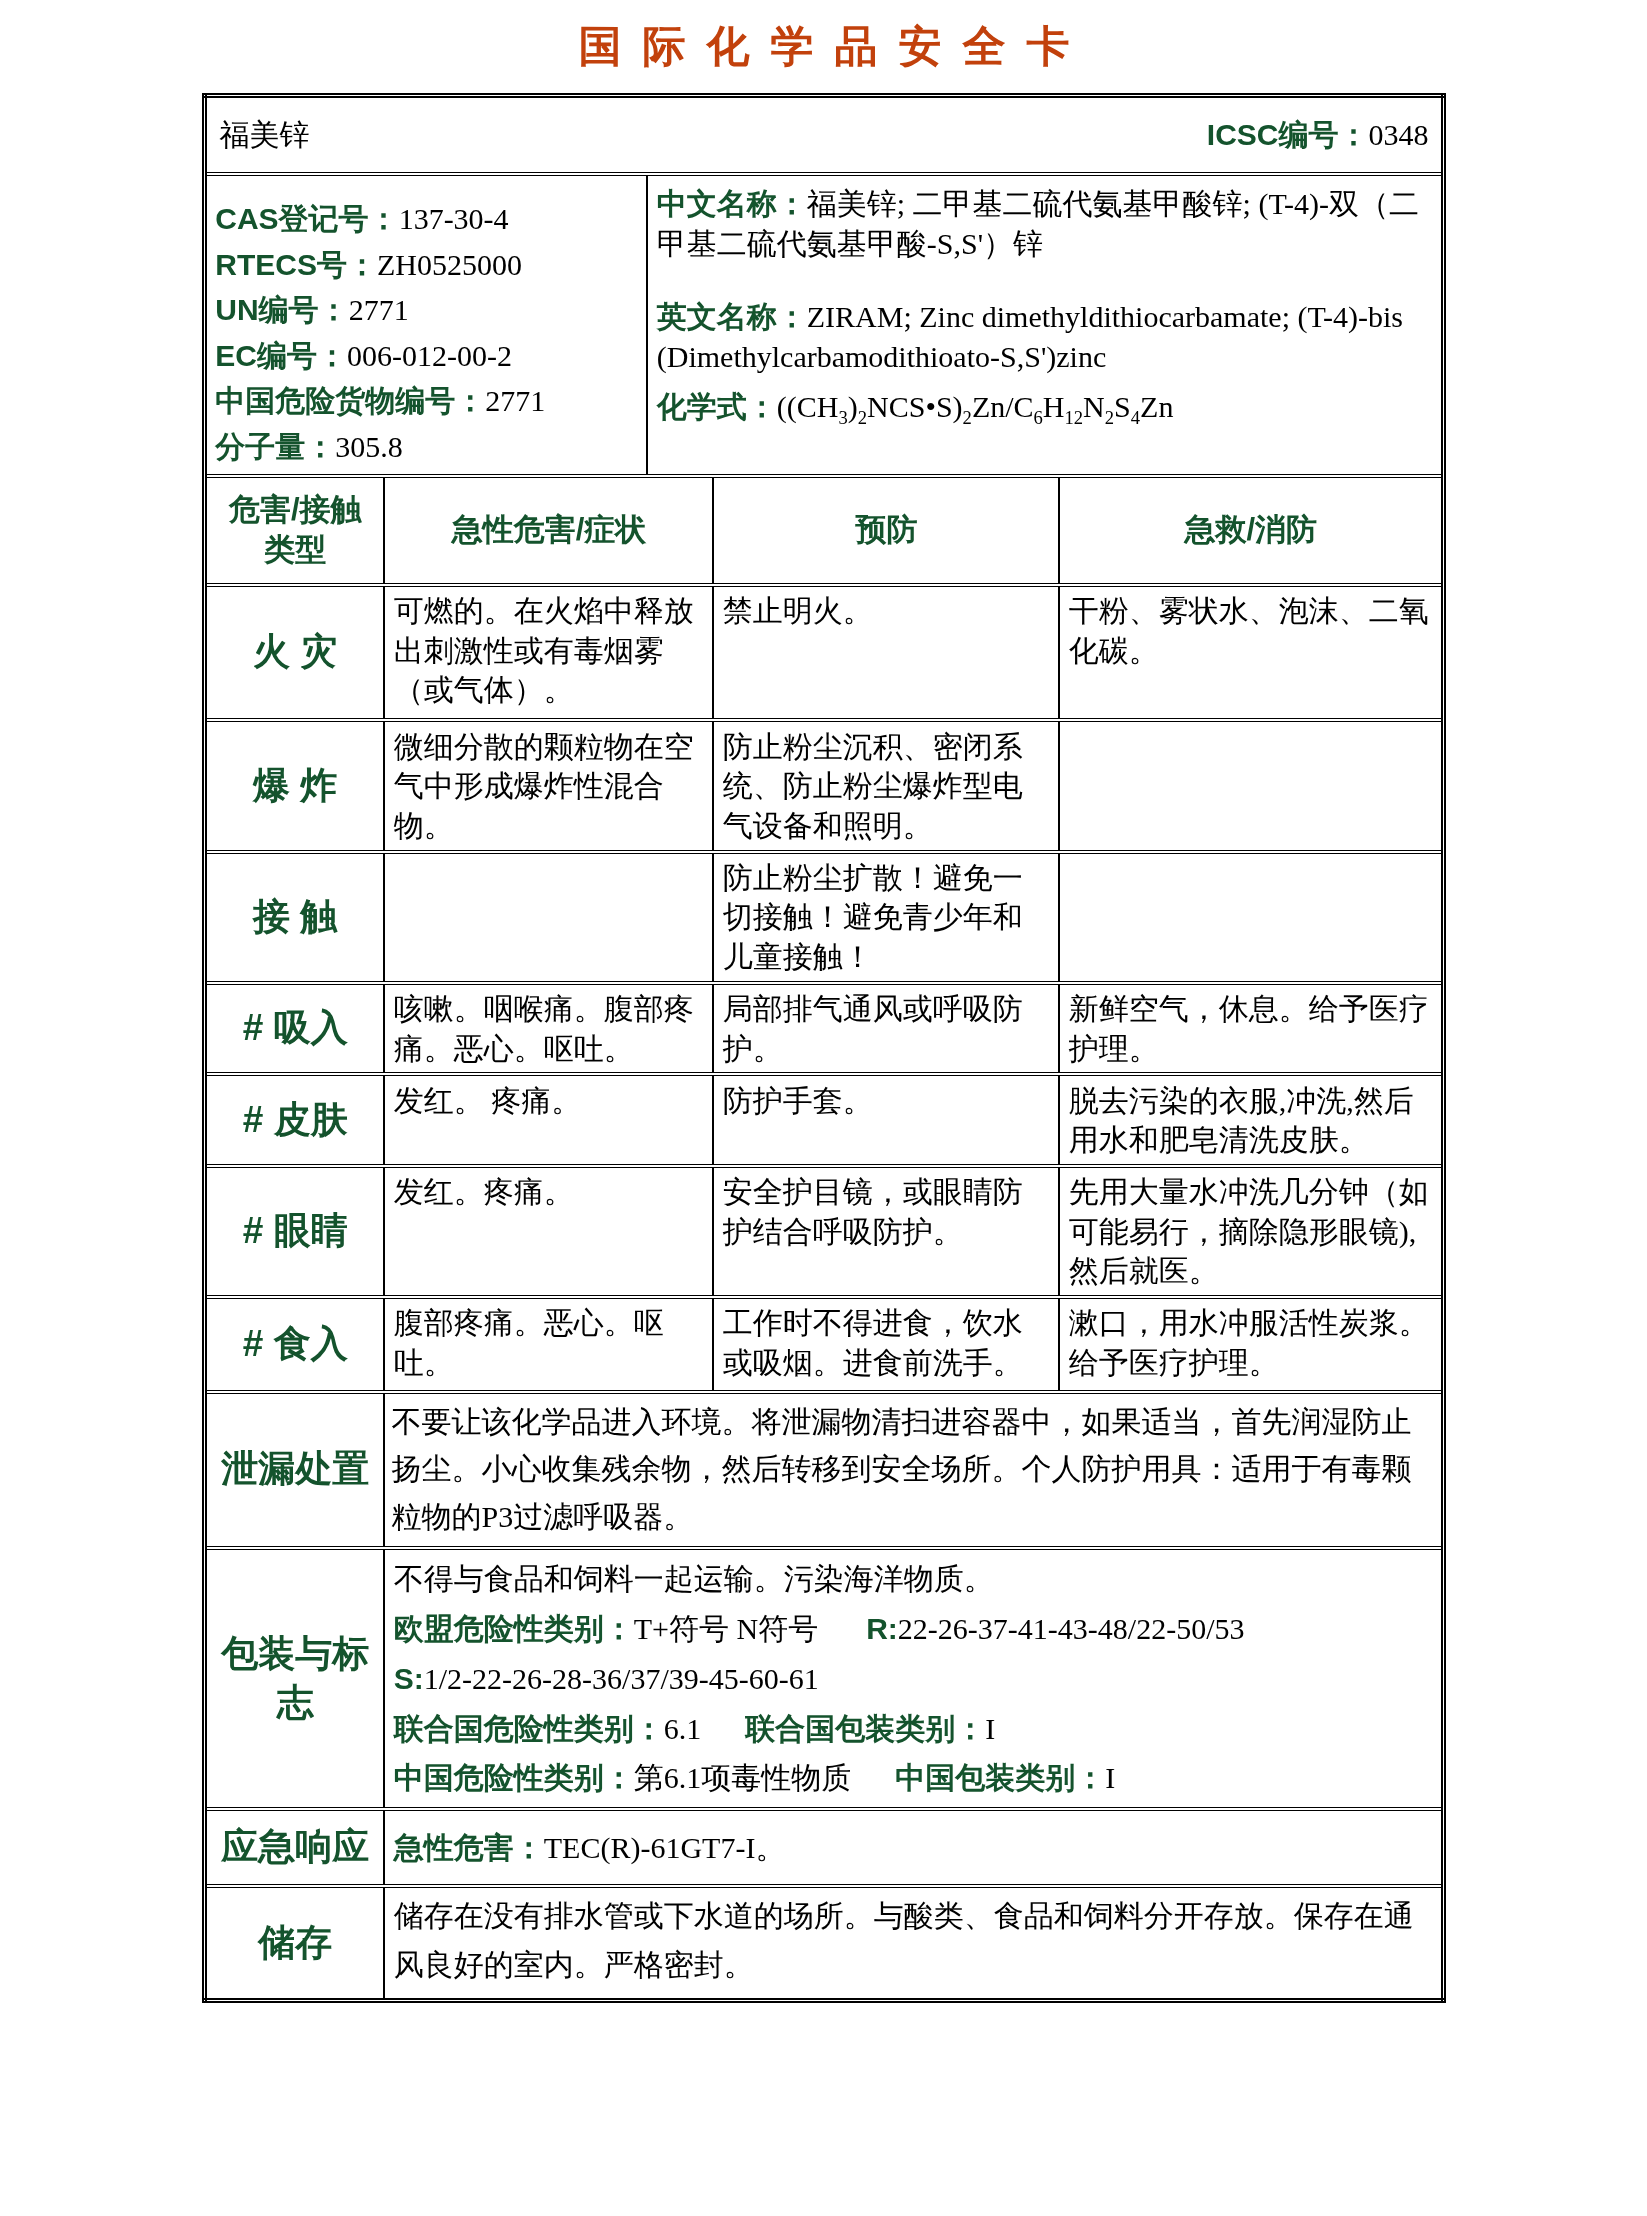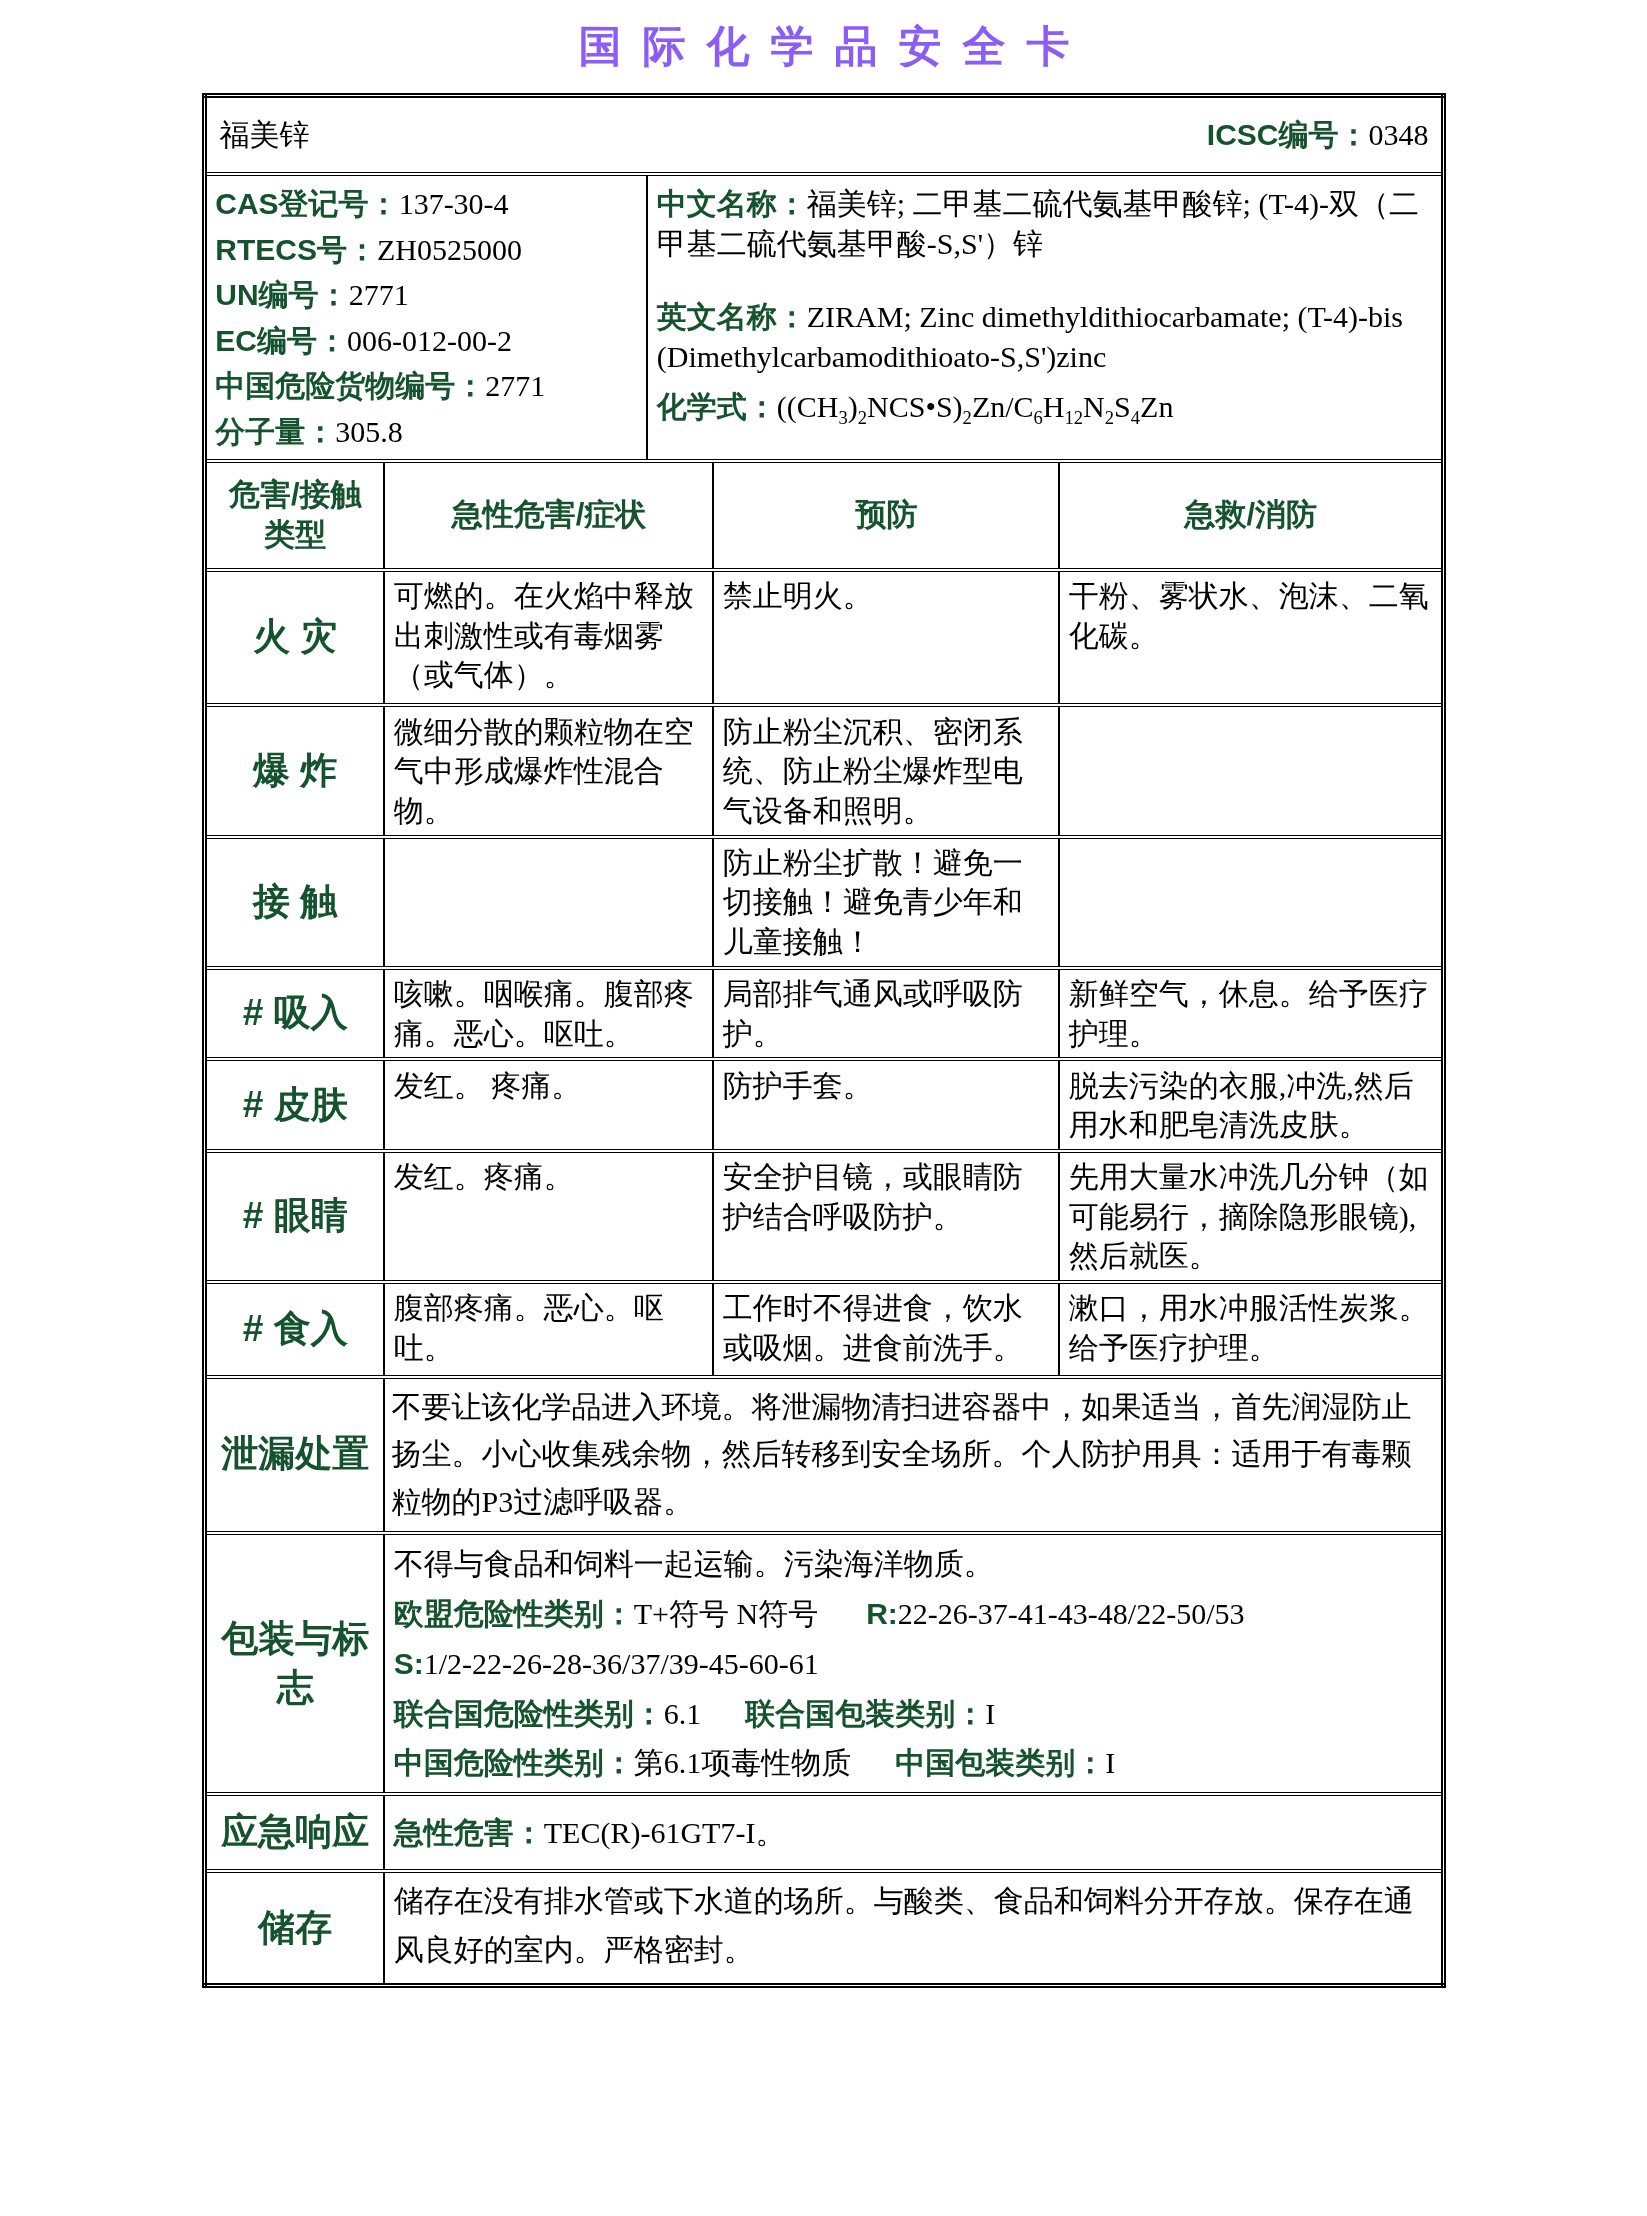--- a/index.html
+++ b/index.html
@@ -1,30 +1,30 @@
 <!DOCTYPE html>
 <html style="font-size:11px"><head>
 <meta charset="utf-8">
 <style>
   html,body{margin:0;padding:0;background:#ffffff;}
   .page{position:relative;width:1648px;height:2216px;background:#ffffff;overflow:hidden;
         font-family:"Liberation Serif","DejaVu Serif",serif;color:#000;}
-  .title{margin:18px 0 16.6px 0;text-align:center;color:#8b5cf6;
+  .title{margin:18px 0 16.6px 0;text-align:center;color:#c2410c;
          font-family:"DejaVu Serif","Liberation Serif",serif;
          font-size:43px;font-weight:bold;letter-spacing:21px;text-indent:21px;}
   table.card{width:1239px;margin:0 auto;border-collapse:collapse;table-layout:fixed;
              border:5.5px double #000;}
   td{border-left:2.8px solid #000;border-right:2.8px solid #000;
      border-top:4.8px double #000;border-bottom:4.8px double #000;
      padding:4.2px 8.3px;vertical-align:top;font-size:30px;line-height:1.32;}
   .blue{color:#14532d;font-family:"Liberation Sans","DejaVu Sans",sans-serif;font-weight:bold;}
   .val{color:#000;}
   .name-cell{vertical-align:middle;margin-top:37px;}
   .name-flex{display:flex;justify-content:space-between;align-items:center;padding:2.8px 4.2px;}
-  .ids-cell{line-height:1.52;padding-top:5px;margin-top:30px;}
+  .ids-cell{line-height:1.52;padding-top:20px;margin-top:30px;}
   .names-cell{line-height:1.34;padding-top:8.3px;}
   .names-cell p{margin:0 0 9.7px 0;}
   .names-cell p.gap-after{margin-bottom:32px;}
   .th-cell{text-align:center;vertical-align:middle;}
   .th-cell .blue{font-size:31px;}
   .type-cell{text-align:center;vertical-align:middle;}
   .type-cell .blue{font-size:37px;}
   .spill-text{line-height:1.58;padding-left:6px;}
   .pack-cell{line-height:1.66;}
   .storage-text{line-height:1.62;}

